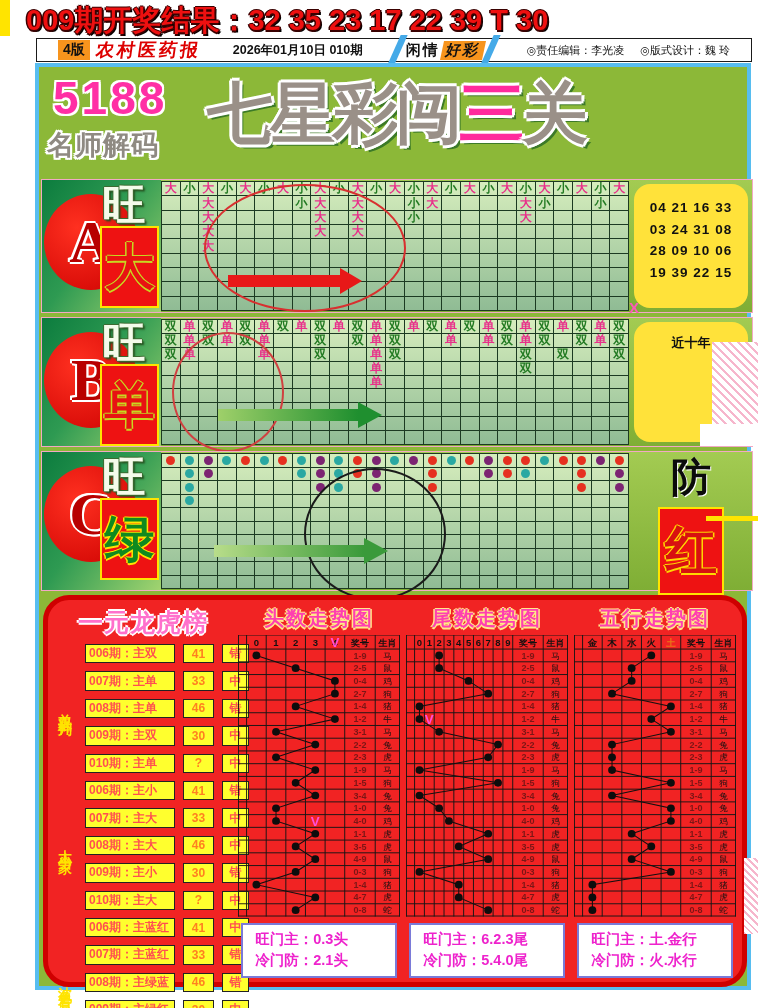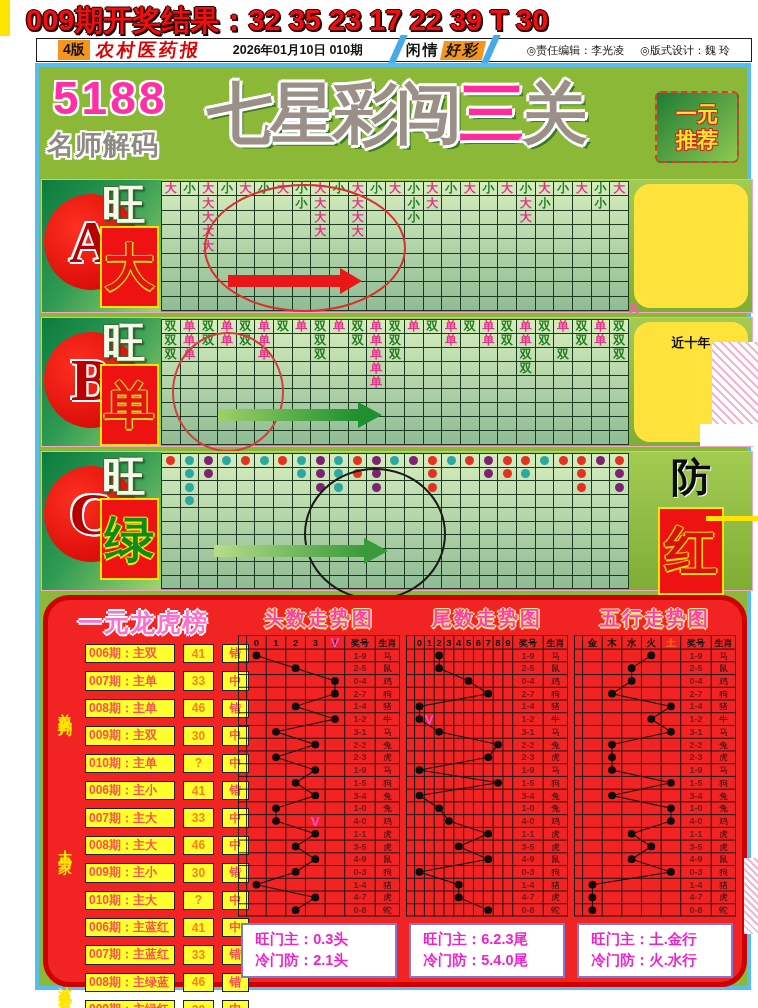--- a/index.html
+++ b/index.html
@@ -133,24 +133,20 @@
     <div class="num5188 outline-white">5188</div>
     <div class="subtitle outline-white">名师解码</div>
     <div class="main-title" id="main-title">
         <span style="color: rgb(154, 144, 136);">七</span>
         <span style="color: rgb(154, 144, 136);">星</span>
         <span style="color: rgb(154, 144, 136);">彩</span>
         <span style="color: rgb(154, 144, 136);">闯</span>
         <span style="color: rgb(255, 43, 157);">三</span>
         <span style="color: rgb(154, 144, 136);">关</span>
       </div>
-    <div class="badge">
-      <span>一元</span>
-      <span>推荐</span>
-    </div>
 
     <div class="section" id="secA">
       <div class="left-panel">
         <div class="oval">
             <span>A</span>
           </div>
         <div class="wang">旺</div>
         <div class="key-box">
             <span class="key-red">大</span>
           </div>
@@ -382,20 +378,26 @@
           <div class="cell"></div>
           <div class="cell"></div>
         </div>
       <div class="ellipse" style="left:162px;top:4px;width:198px;height:124px;border:2px solid #d83030;"></div>
       <div class="arrow" style="left:186px;top:88px;">
         <div class="bar" style="width:112px;background:#e81818;"></div>
         <div class="head" style="border-left:22px solid #e81818;"></div>
       </div>
       <div class="right-panel">
         <div class="tip-box">
+          <div class="tip-nums">
+            <div>04 21 16 33</div>
+            <div>03 24 31 08</div>
+            <div>28 09 10 06</div>
+            <div>19 39 22 15</div>
+          </div>
         </div>
       </div>
     </div>
 
     <div class="section" id="secB">
       <div class="left-panel">
         <div class="oval">
             <span>B</span>
           </div>
         <div class="wang">旺</div>

